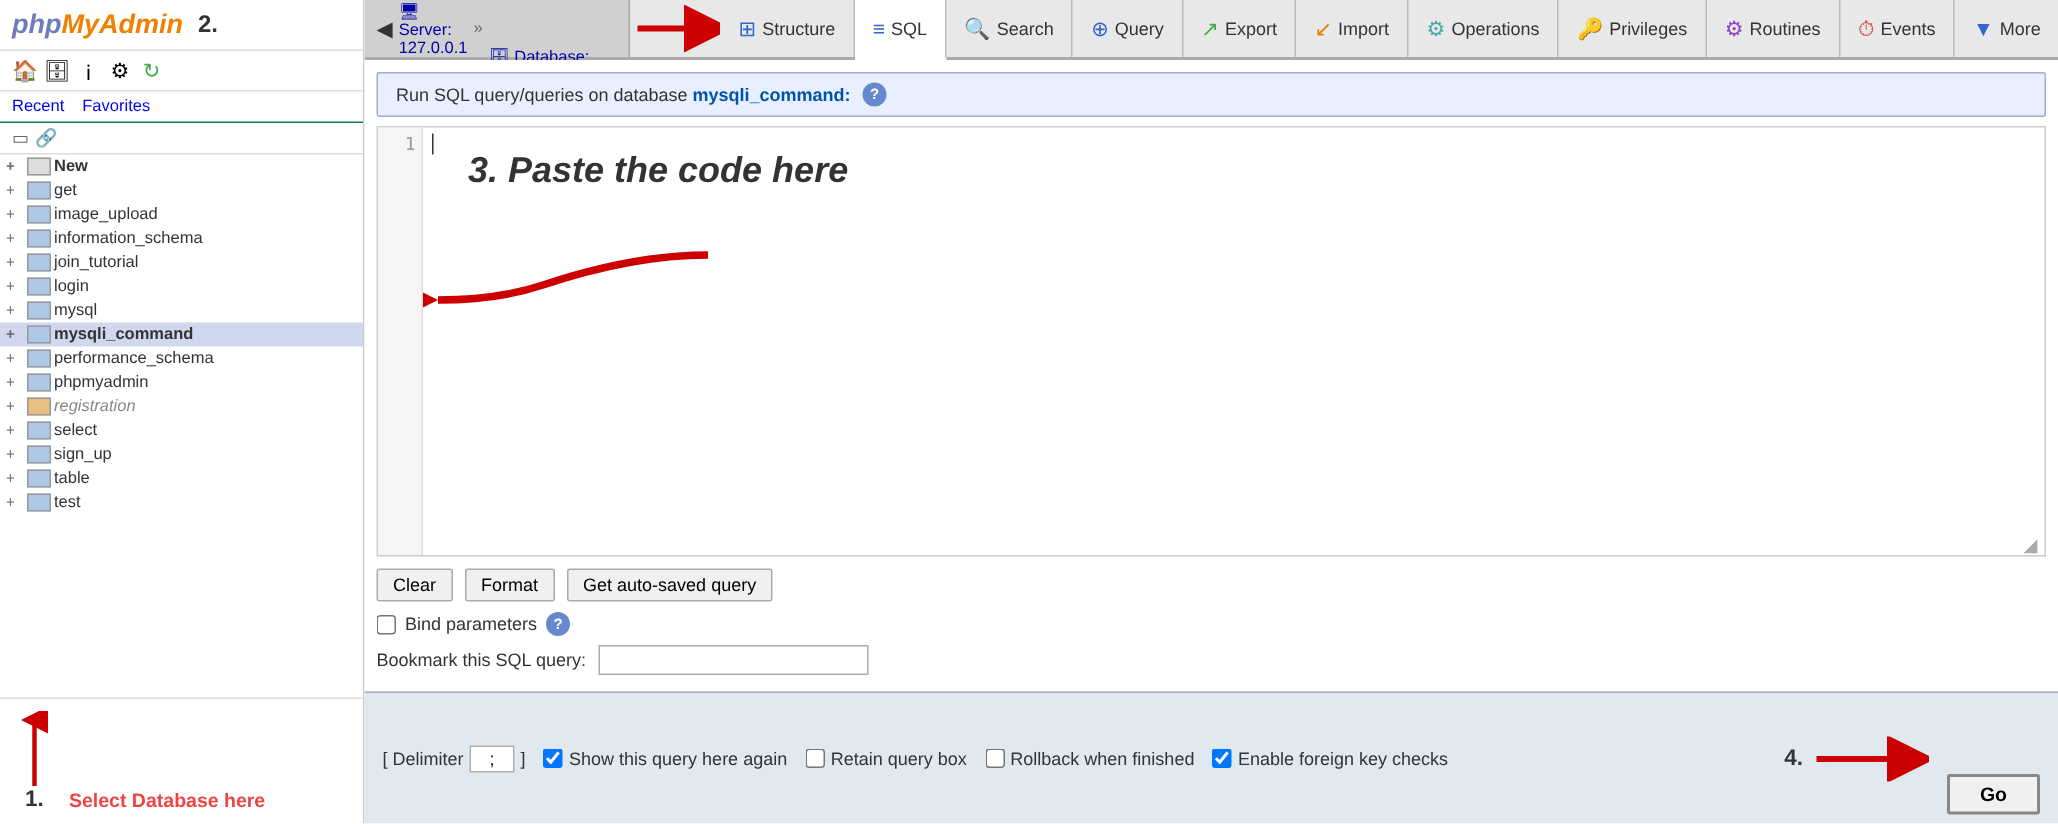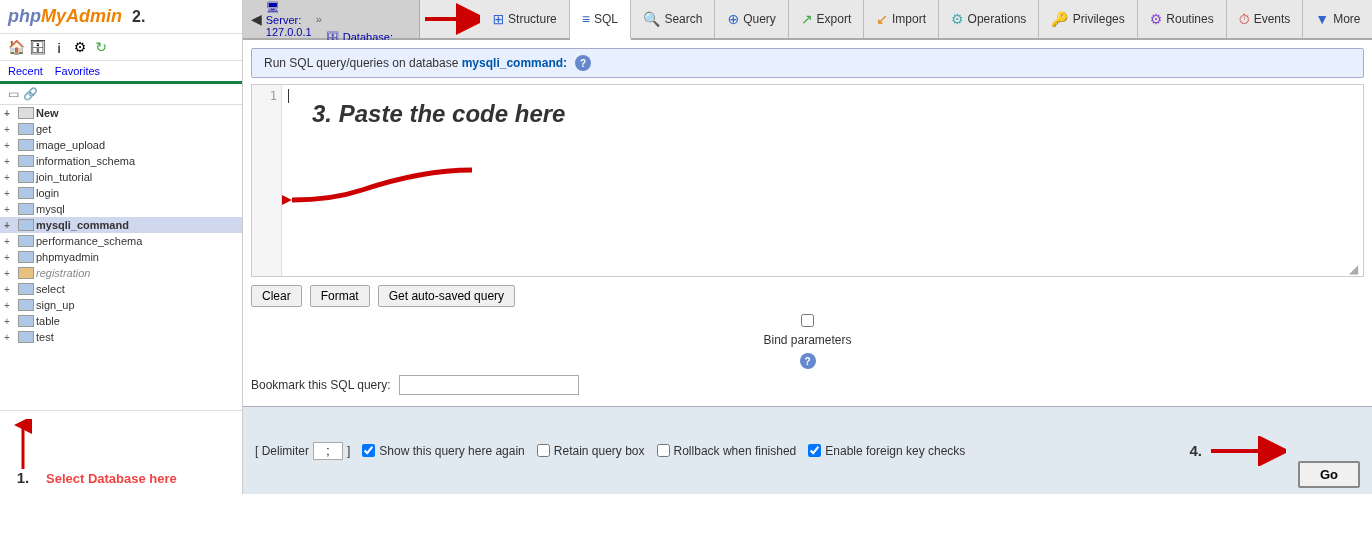--- a/index.html
+++ b/index.html
@@ -1,32 +1,32 @@
 <!DOCTYPE html>
 <html><head>
   <meta charset="utf-8">
   <style>
     * { box-sizing: border-box; margin: 0; padding: 0; }
     body { font-family: Arial, sans-serif; font-size: 12px; background: #fff; overflow: hidden; }
     
-    .outer-container { display: flex; width: 1372px; height: 494px; }
+    .outer-container { display: flex; width: 1372px; height: 549px; }
     
     
     .sidebar { width: 243px; min-width: 243px; background: #fff; border-right: 1px solid #ccc; display: flex; flex-direction: column; height: 100%; overflow: hidden; }
     
     .sidebar-header { background: #fff; padding: 6px 8px; display: flex; align-items: center; gap: 4px; border-bottom: 1px solid #ddd; }
     .phpmyadmin-logo { display: flex; align-items: center; }
     .logo-php { color: #6c7eb7; font-size: 18px; font-weight: bold; font-style: italic; }
     .logo-myadmin { color: #f08000; font-size: 18px; font-weight: bold; font-style: italic; text-align: right; }
     .logo-num { color: #333; font-size: 16px; font-weight: bold; margin-left: 6px; }
     
     .sidebar-icons { display: flex; align-items: center; gap: 3px; padding: 4px 8px; border-bottom: 1px solid #ddd; }
     .sidebar-icon { width: 18px; height: 18px; display: inline-flex; align-items: center; justify-content: center; font-size: 14px; cursor: pointer; }
     
-    .recent-fav { display: flex; gap: 12px; padding: 4px 8px; border-bottom: 3px solid #15803d; align-items: flex-end; }
+    .recent-fav { display: flex; gap: 12px; padding: 4px 8px; border-bottom: 1px solid #15803d; align-items: flex-end; }
     .recent-fav a { color: #00e; text-decoration: none; font-size: 11px; cursor: pointer; }
     
     .sidebar-toolbar { display: flex; align-items: center; gap: 4px; padding: 3px 8px; border-bottom: 1px solid #ddd; }
     .sidebar-toolbar-icon { font-size: 12px; color: #666; cursor: pointer; }
     .db-item { display: flex; align-items: center; gap: 2px; padding: 2px 4px; cursor: pointer; white-space: nowrap; }
     .db-item.active { background: #d0d8f0; font-weight: bold; }
     .db-item .expand-icon { color: #666; font-size: 10px; width: 12px; }
     .db-item .db-icon { width: 16px; height: 12px; background: #ddd; border: 1px solid #999; display: inline-block; }
     .db-item .db-name { font-size: 11px; color: #333; }
     .db-item.italic .db-name { font-style: italic; color: #666; }
@@ -71,21 +71,21 @@
     
     
     .annotation-container { position: absolute; top: 0; left: 0; right: 0; bottom: 0; pointer-events: none; }
     
     .resize-handle { position: absolute; bottom: 0; right: 0; width: 14px; height: 14px; cursor: se-resize; }
     .resize-handle::after { content: '◢'; color: #aaa; font-size: 12px; }
     
     .button-row { display: flex; align-items: center; gap: 8px; padding: 4px 0; }
     .sql-button { background: #f0f0f0; border: 1px solid #aaa; padding: 3px 10px; font-size: 12px; cursor: pointer; border-radius: 2px; }
     
-    .bind-params-row { display: flex; align-items: center; gap: 6px; padding: 3px 0; flex-direction: column; }
+    .bind-params-row { display: flex; align-items: center; gap: 6px; padding: 3px 0; }
     .bind-params-row input[type="checkbox"] { cursor: pointer; }
     .bind-params-label { font-size: 12px; color: #333; }
     
     .bookmark-row { display: flex; align-items: center; gap: 8px; padding: 3px 0; }
     .bookmark-label { font-size: 12px; color: #333; }
     .bookmark-input { border: 1px solid #aaa; padding: 2px 4px; width: 180px; font-size: 12px; }
     
     
     .bottom-bar { background: #e0e8f0; border-top: 1px solid #aab; padding: 6px 12px; display: flex; align-items: center; gap: 12px; flex-wrap: nowrap; }
     .delimiter-group { display: flex; align-items: center; gap: 4px; font-size: 12px; color: #333; }

